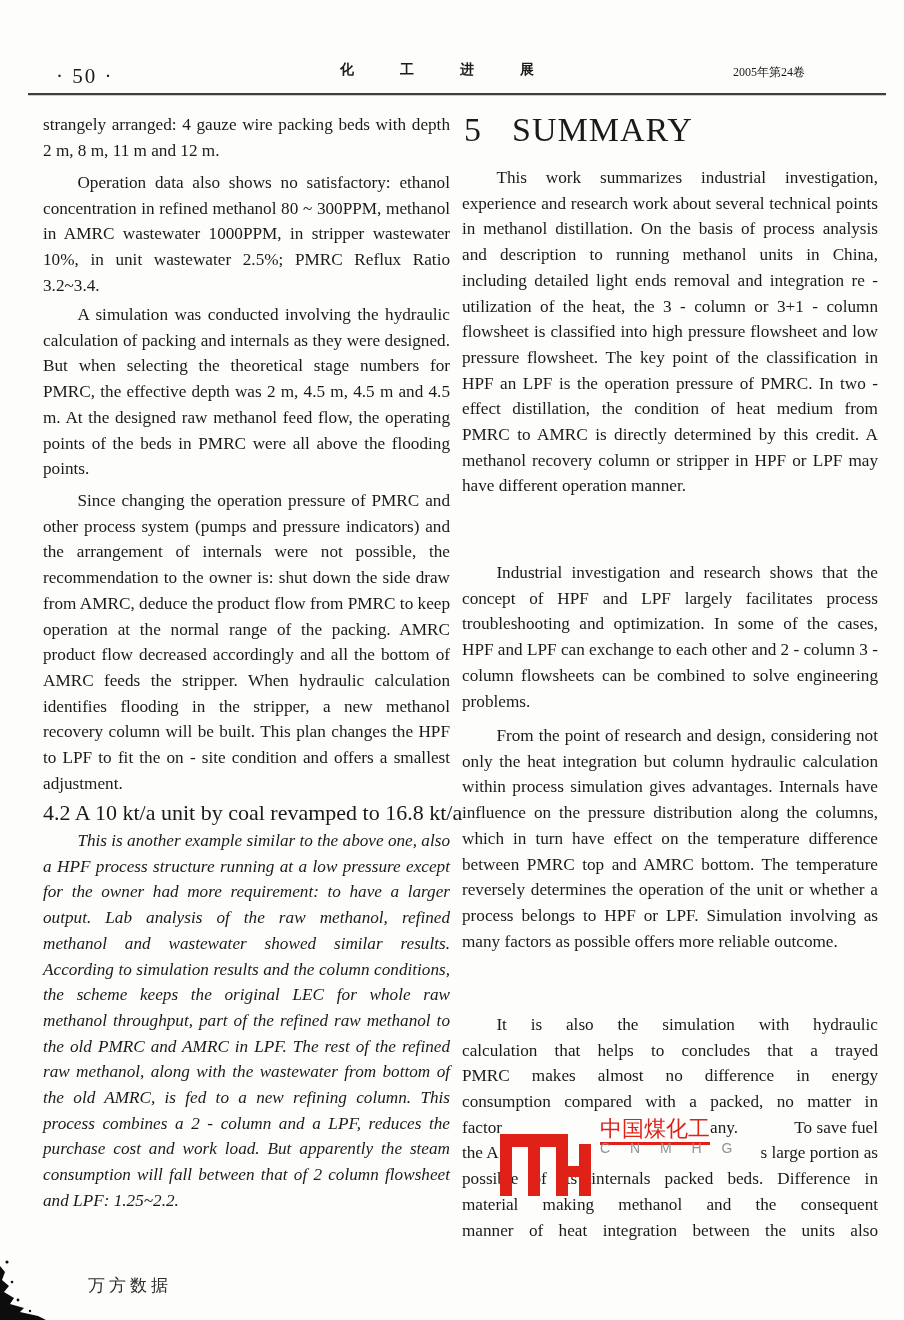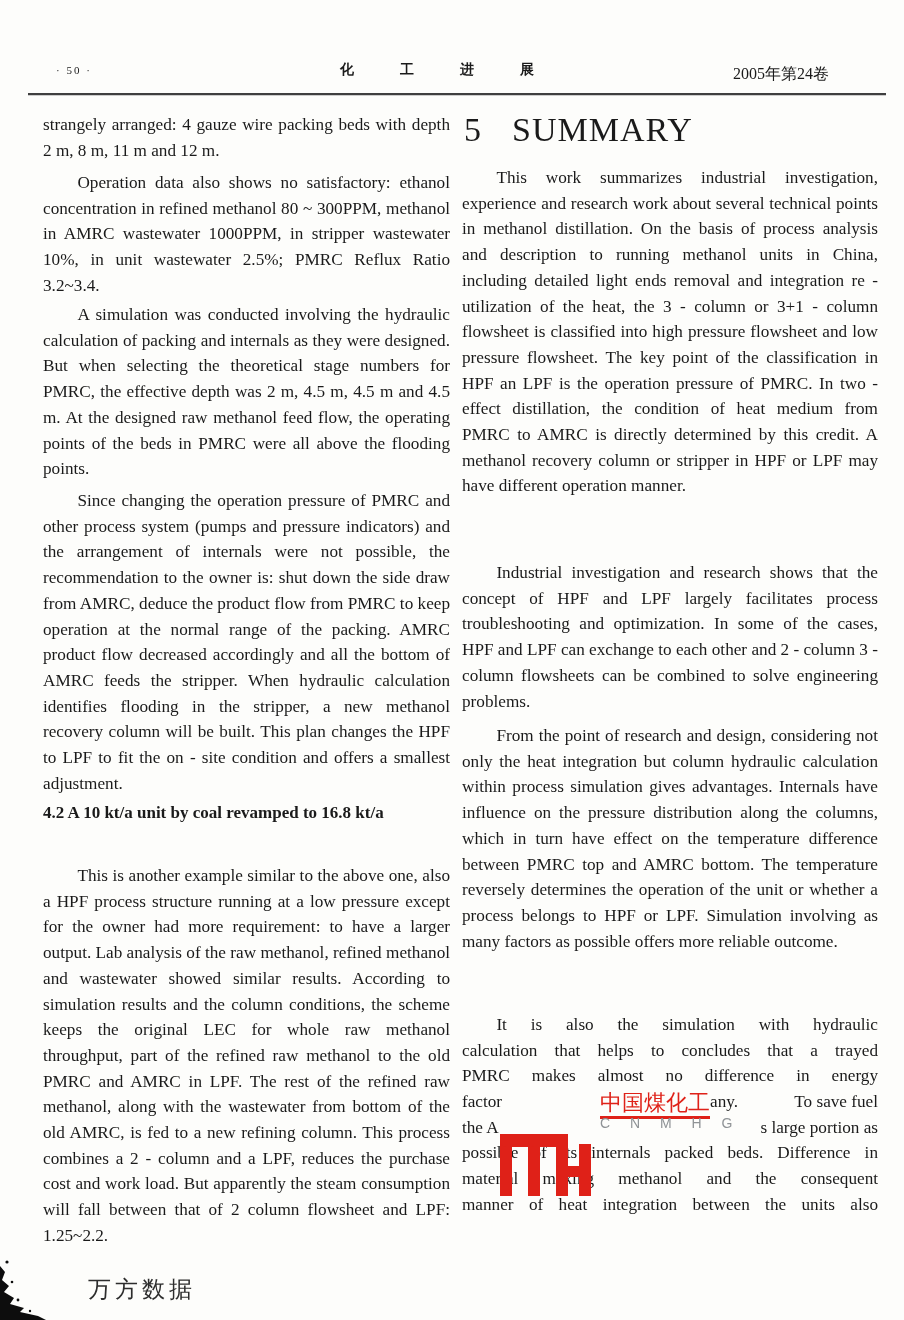--- a/index.html
+++ b/index.html
@@ -2,55 +2,55 @@
 <html><head>
 <meta charset="utf-8">
 <style>
   html,body{margin:0;padding:0;background:#e8e8e8;}
   .page{
     position:relative;width:904px;height:1320px;margin:0 auto;
     background:#fdfdfb;color:#1a1a1a;overflow:hidden;
     font-family:"Liberation Serif","DejaVu Serif",serif;
   }
   
-  .hdr-left{position:absolute;left:56px;top:64px;font-size:11px;letter-spacing:2px;}
+  .hdr-left{position:absolute;left:56px;top:64px;font-size:21px;letter-spacing:2px;}
   .hdr-center{position:absolute;left:340px;top:61px;font-size:14px;letter-spacing:46px;font-weight:bold;white-space:nowrap;}
-  .hdr-right{position:absolute;left:733px;top:64px;font-size:16px;}
+  .hdr-right{position:absolute;left:733px;top:64px;font-size:12px;}
   .hdr-rule{position:absolute;left:28px;top:93px;width:858px;height:2px;background:#3f3f3f;box-shadow:0 1px 0 rgba(60,60,60,.25);}
   
   .col{position:absolute;top:107px;}
   .col-left{left:43px;width:407px;}
   .col-right{left:462px;width:416px;}
   .col p{margin:0;text-align:justify;font-size:17.2px;line-height:25.7px;position:absolute;width:100%;}
   .indent{text-indent:2em;}
   .p0{top:5px;}
   .p1{top:63px;}
   .p2{top:195px;}
   .p3{top:381px;}
-  .h42{position:absolute;top:693px;width:100%;font-weight:bold;font-size:17px;line-height:25.7px;white-space:nowrap;}
-  .p4{top:756px;}
+  .h42{position:absolute;top:693px;width:100%;font-weight:normal;font-size:22px;line-height:25.7px;white-space:nowrap;}
+  .p4{top:721px;font-style:italic;}
   
   .sec-head{position:absolute;top:4px;left:2px;font-size:34px;letter-spacing:1px;white-space:nowrap;}
   .sec-num{margin-right:30px;}
   .rp1{top:58px;}
   .rp2{top:453px;}
   .rp3{top:616px;}
   .rp4{position:absolute;top:905px;width:100%;font-size:17.2px;}
   .jline{display:block;height:25.7px;line-height:25.7px;text-align:justify;text-align-last:justify;overflow:visible;}
   .jline.first{text-indent:2em;}
   .wline{position:relative;height:25.7px;line-height:25.7px;text-align:center;}
   .wline .wl-left{position:absolute;left:0;bottom:0;}
   .wline .wl-right{position:absolute;right:0;bottom:0;}
   .wl-mid{position:absolute;left:138px;bottom:0;white-space:nowrap;}
   .wm-cn{color:#df2118;font-size:22px;line-height:1;border-bottom:3px solid #df2118;padding-bottom:1px;vertical-align:-3px;}
   .wm-latin{position:absolute;left:138px;top:-4px;color:#8f9396;font-family:"Liberation Sans","DejaVu Sans",sans-serif;
             font-size:14px;letter-spacing:8px;line-height:25.7px;}
   .wm-logo{position:absolute;left:38px;top:118px;}
   
-  .wanfang{position:absolute;left:88px;top:1274px;font-size:23px;letter-spacing:4px;color:#2d2d2d;
+  .wanfang{position:absolute;left:88px;top:1274px;font-size:17px;letter-spacing:4px;color:#2d2d2d;
            font-family:"Liberation Sans","DejaVu Sans",sans-serif;}
   .smudge{position:absolute;left:0;top:1256px;}
 </style>
 </head>
 <body>
 
 <div class="page">
 
   <div class="hdr-left">· 50 ·</div>
   <div class="hdr-center">化工进展</div>
@@ -71,20 +71,21 @@
       <span class="sec-num">5</span><span>SUMMARY</span>
     </div>
     <p class="rp1 indent">This work summarizes industrial investigation, experience and research work about several technical points in methanol distillation. On the basis of process analysis and description to running methanol units in China, including detailed light ends removal and integration re - utilization of the heat, the 3 - column or 3+1 - column flowsheet is classified into high pressure flowsheet and low pressure flowsheet. The key point of the classification in HPF an LPF is the operation pressure of PMRC. In two - effect distillation, the condition of heat medium from PMRC to AMRC is directly determined by this credit. A methanol recovery column or stripper in HPF or LPF may have different operation manner.</p>
     <p class="rp2 indent">Industrial investigation and research shows that the concept of HPF and LPF largely facilitates process troubleshooting and optimization. In some of the cases, HPF and LPF can exchange to each other and 2 - column 3 - column flowsheets can be combined to solve engineering problems.</p>
     <p class="rp3 indent">From the point of research and design, considering not only the heat integration but column hydraulic calculation within process simulation gives advantages. Internals have influence on the pressure distribution along the columns, which in turn have effect on the temperature difference between PMRC top and AMRC bottom. The temperature reversely determines the operation of the unit or whether a process belongs to HPF or LPF. Simulation involving as many factors as possible offers more reliable outcome.</p>
 
     <div class="rp4">
       <span class="jline first">It is also the simulation with hydraulic</span>
       <span class="jline">calculation that helps to concludes that a trayed</span>
       <span class="jline">PMRC makes almost no difference in energy</span>
+      <span class="jline">consumption compared with a packed, no matter in</span>
 
       <div class="wline">
         <span class="wl-left">factor</span>
         <span class="wl-mid"><span class="wm-cn">中国煤化工</span><span>any.</span></span>
         <span class="wl-right">To save fuel</span>
       </div>
 
       <div class="wline">
         <span class="wl-left">the A</span>
         <span class="wm-latin">C N M H G</span>

